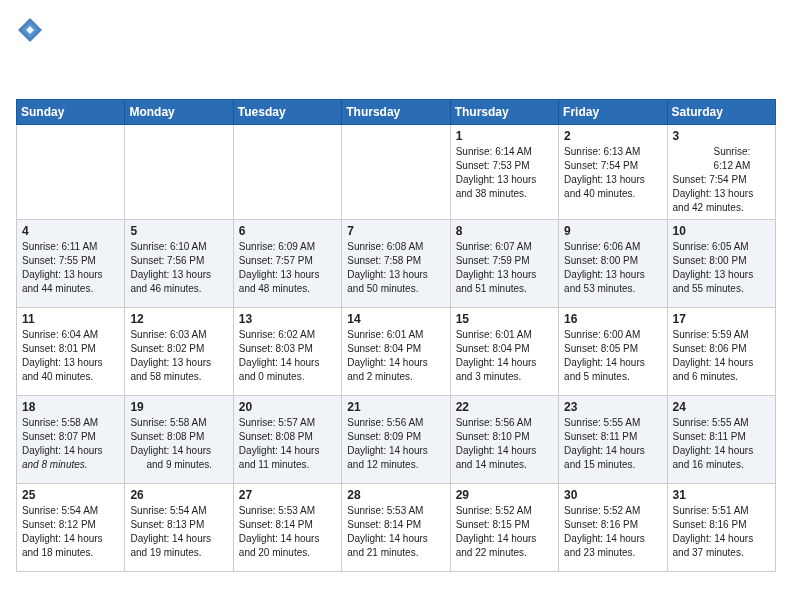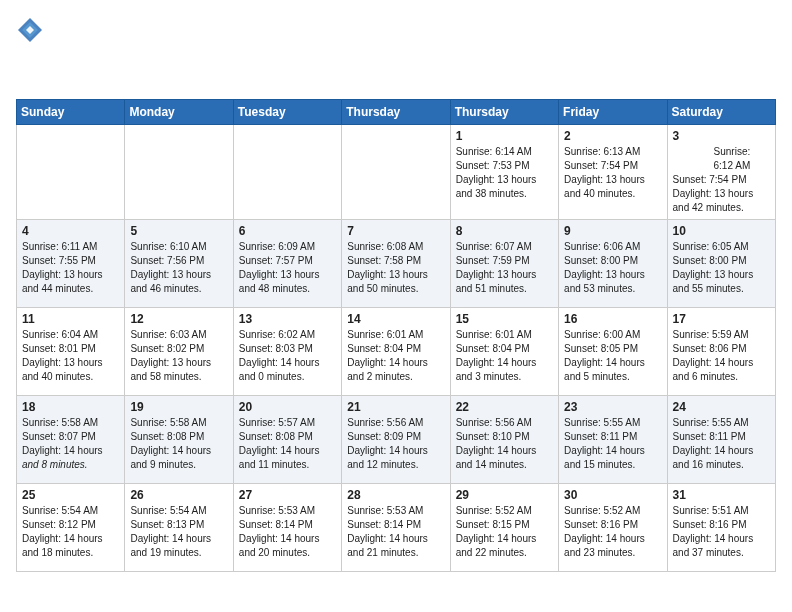--- a/index.html
+++ b/index.html
@@ -269,21 +269,21 @@
             <span style="display: block; line-height: 1.4;">Sunrise: 5:58 AM</span>
             <span style="display: block; line-height: 1.4;">Sunset: 8:07 PM</span>
             <span style="display: block; line-height: 1.4;">Daylight: 14 hours</span>
             <span style="display: block; line-height: 1.4; font-style: italic;">and 8 minutes.</span>
           </td>
           <td>
             <span class="day-num">19</span>
             <span style="display: block; line-height: 1.4;">Sunrise: 5:58 AM</span>
             <span style="display: block; line-height: 1.4;">Sunset: 8:08 PM</span>
             <span style="display: block; line-height: 1.4;">Daylight: 14 hours</span>
-            <span style="display: block; line-height: 1.4;">and 9 minutes.</span>
+            <span style="display: block; line-height: 1.4; margin-left: 16px;">and 9 minutes.</span>
           </td>
           <td>
             <span class="day-num">20</span>
             <span style="display: block; line-height: 1.4;">Sunrise: 5:57 AM</span>
             <span style="display: block; line-height: 1.4;">Sunset: 8:08 PM</span>
             <span style="display: block; line-height: 1.4;">Daylight: 14 hours</span>
             <span style="display: block; line-height: 1.4;">and 11 minutes.</span>
           </td>
           <td>
             <span class="day-num">21</span>

